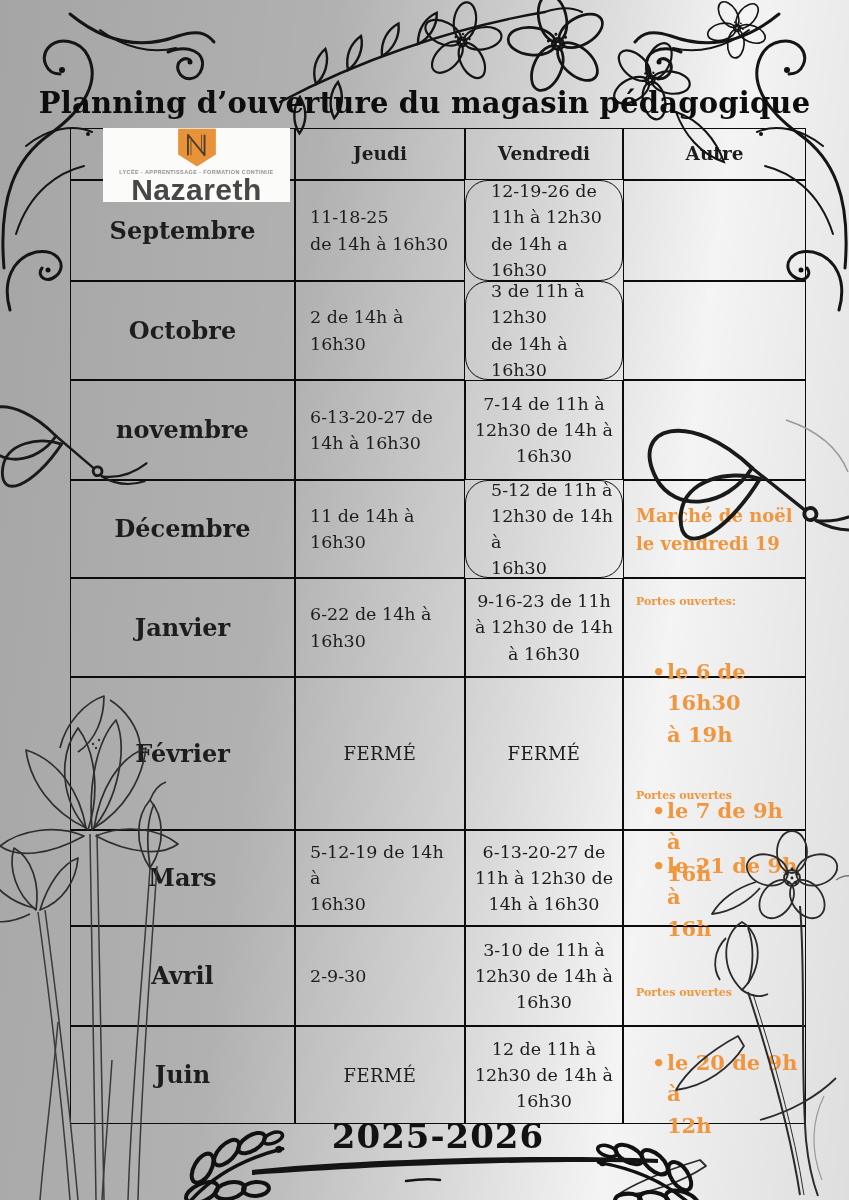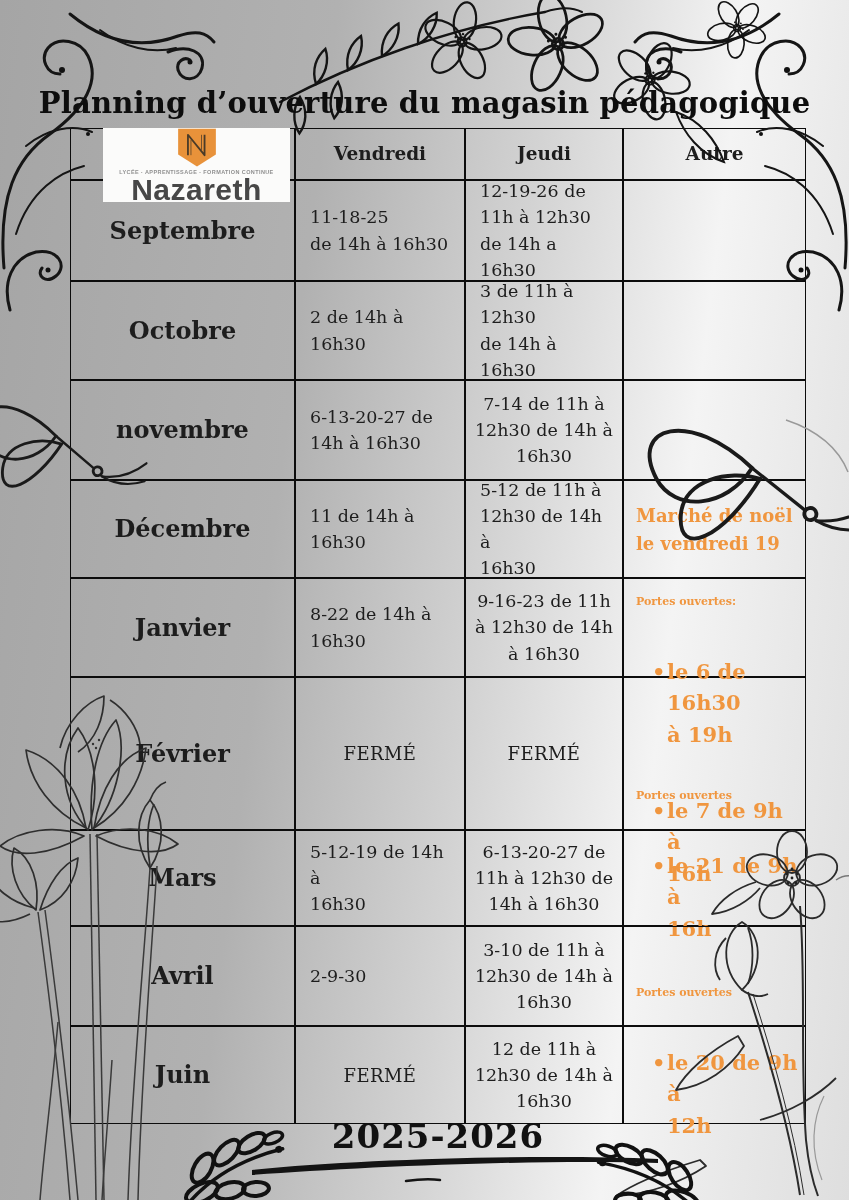--- a/index.html
+++ b/index.html
@@ -24,21 +24,21 @@
     border:1.5px solid #0c0c0c;box-sizing:border-box;
     display:flex;flex-direction:column;justify-content:center;
     font-size:17.5px;line-height:1.5;color:#1d1d1d;white-space:pre-line;
     position:relative;
   }
   .cell.m{align-items:center;text-align:center;font-weight:bold;font-size:24px;}
   .cell.h{align-items:center;text-align:center;font-weight:bold;font-size:18.5px;}
   .cell.j{padding:6px 8px 6px 14px;}
   .cell.j.ferme, .cell.v.ferme{align-items:center;text-align:center;padding:0;font-size:18px;letter-spacing:.4px;}
   .cell.v{align-items:center;text-align:center;padding:6px 6px;}
-  .cell.v.va-left{align-items:flex-start;text-align:left;padding-left:14px;}
+  .cell.v.va-left{align-items:flex-start;text-align:left;padding-left:25px;border-radius:23px;}
   .cell.a{padding:10px 6px 8px 12px;}
   .orange{color:#F0963F;font-weight:bold;}
   .autre-text{font-size:18px;line-height:1.55;}
   .autre-head{font-size:11px;line-height:1.45;}
   .autre-list{list-style:none;margin:2px 0 0 0;padding:0 0 0 16px;}
   .autre-list li{position:relative;padding-left:15px;margin-top:18px;white-space:pre-line;line-height:1.5;font-size:21px;}
   .autre-list li::before{content:"\2022";position:absolute;left:0;top:0;}
   .logo-box{
     position:absolute;left:32px;top:-1px;width:187px;height:74px;background:#fbfbfa;
     display:flex;flex-direction:column;align-items:center;z-index:5;
@@ -211,22 +211,22 @@
     <div class="logo-box">
       <svg width="52" height="46" viewBox="0 0 58 52">
         <path d="M4,1 h50 v34 l-25,16 l-25,-16 z" fill="#E8923A"></path>
         <path d="M17,36 L17,9 L39,36 L39,9" stroke="#4a3b28" stroke-width="2.4" fill="none" stroke-linejoin="round"></path>
         <path d="M21,36 L21,16 M35,9 L35,29" stroke="#4a3b28" stroke-width="1" fill="none"></path>
       </svg>
       <div class="logo-tag">LYCÉE · APPRENTISSAGE · FORMATION CONTINUE</div>
       <div class="logo-name">Nazareth</div>
     </div>
   </div>
+  <div class="cell h">Jeudi</div>
   <div class="cell h">Vendredi</div>
-  <div class="cell h">Jeudi</div>
   <div class="cell h">Autre</div>
 
   <div class="cell m">Septembre</div>
   <div class="cell j">11-18-25
 de 14h à 16h30</div>
   <div class="cell v va-left">12-19-26 de
 11h à 12h30
 de 14h a 16h30</div>
   <div class="cell a"></div>
 
@@ -251,21 +251,21 @@
 16h30</div>
   <div class="cell v va-left">5-12 de 11h à
 12h30 de 14h à
 16h30</div>
   <div class="cell a">
     <div class="orange autre-text">Marché de noël
 le vendredi 19</div>
   </div>
 
   <div class="cell m">Janvier</div>
-  <div class="cell j">8-22 de 14h à
+  <div class="cell j">6-22 de 14h à
 16h30</div>
   <div class="cell v">9-16-23 de 11h
 à 12h30 de 14h
 à 16h30</div>
   <div class="cell a"></div>
 
   <div class="cell m">Février</div>
   <div class="cell j ferme">FERMÉ</div>
   <div class="cell v ferme">FERMÉ</div>
   <div class="cell a">

